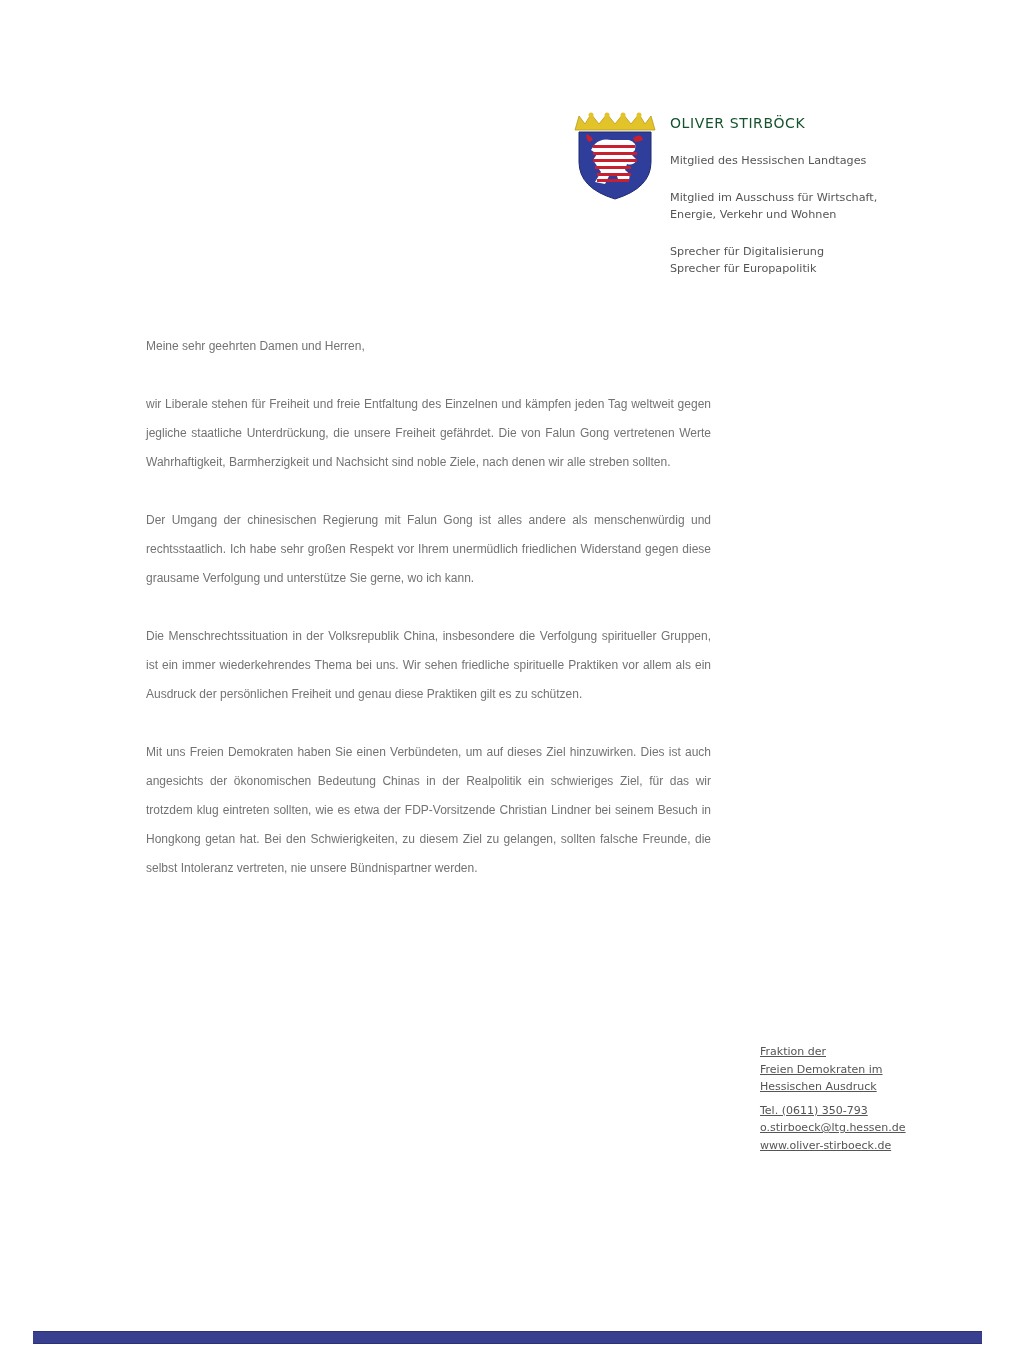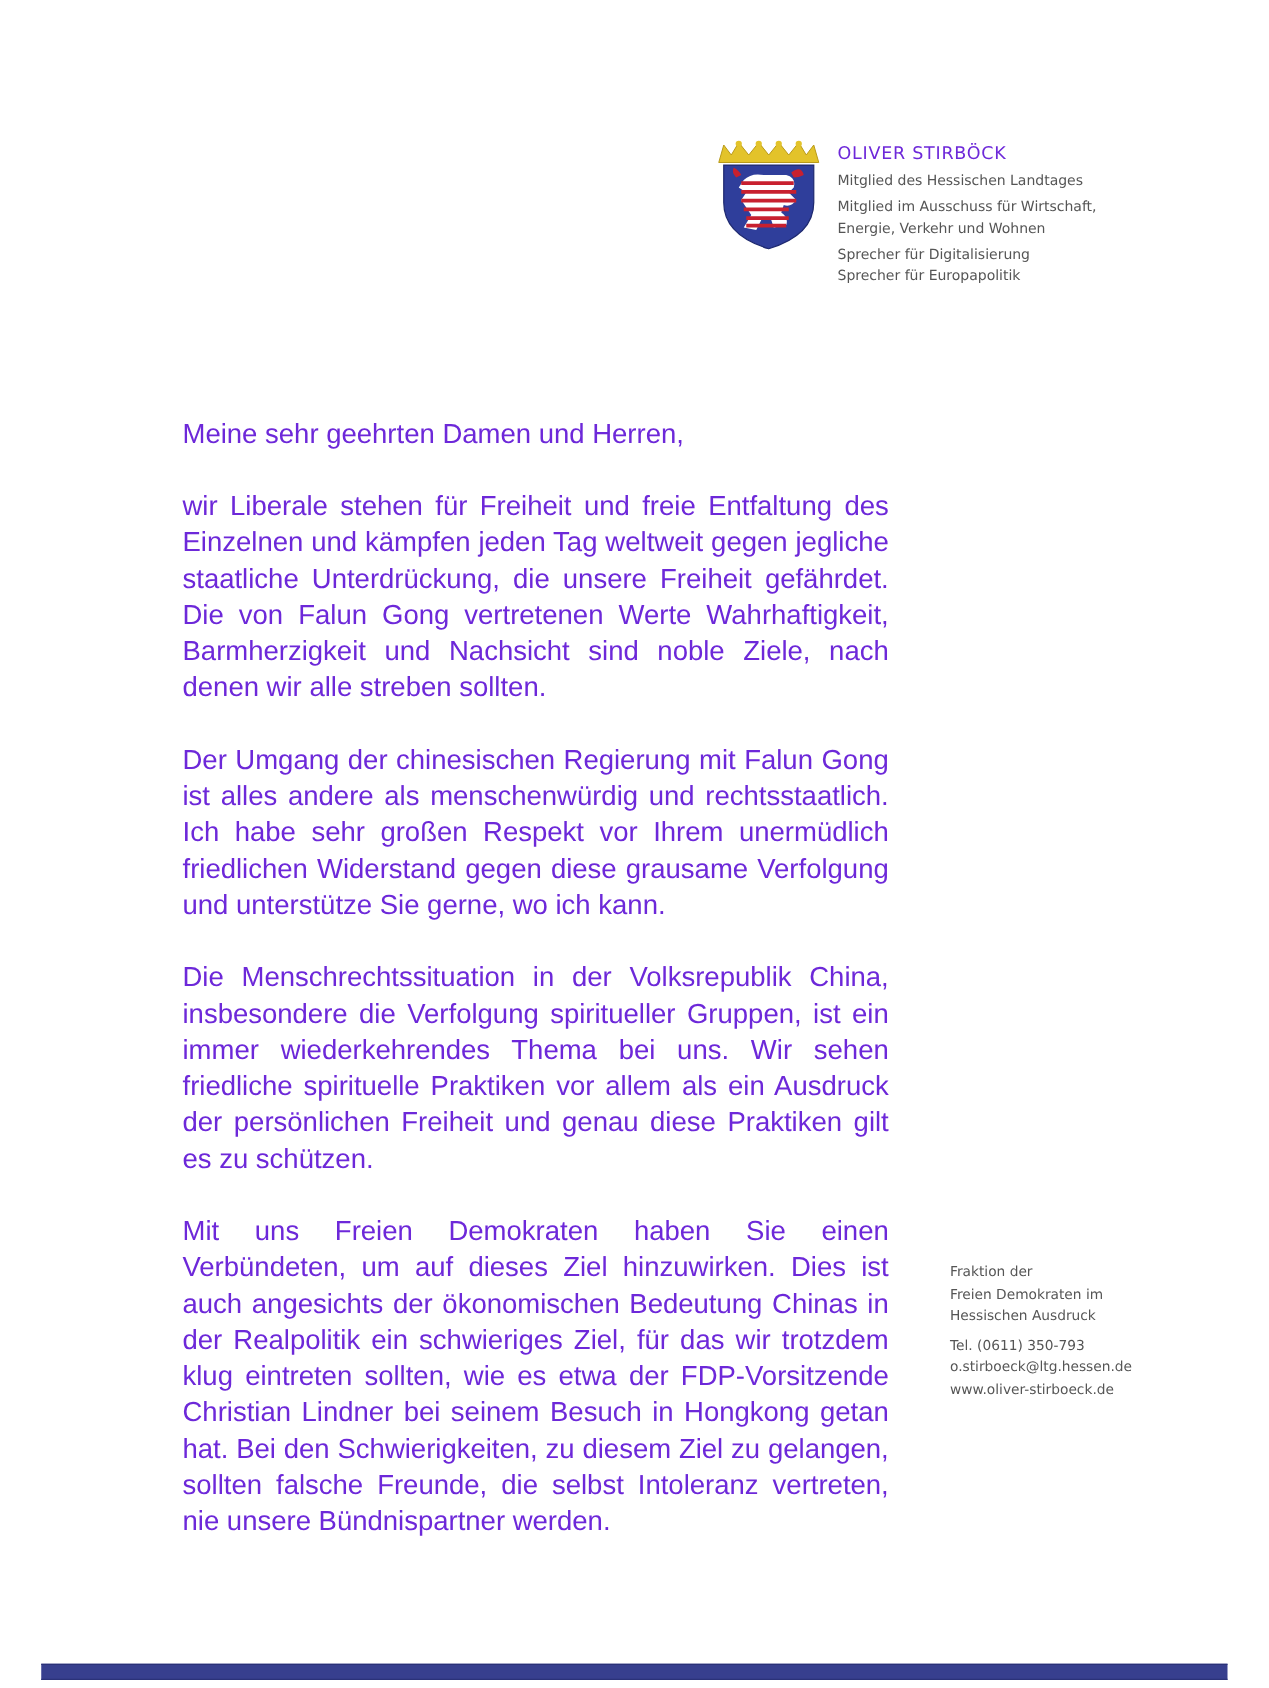--- a/index.html
+++ b/index.html
@@ -1,30 +1,30 @@
 <!DOCTYPE html>
 <html><head>
   <meta charset="utf-8">
   <style>
     html, body { margin: 0; padding: 0; background: #ffffff; }
     body { width: 1015px; height: 1350px; position: relative; overflow: hidden; font-family: "Liberation Sans", sans-serif; color: #1a1a1a; }
 
     .letterhead { position: absolute; left: 571px; top: 110px; width: 340px; height: 150px; }
     .coat { position: absolute; left: 0; top: 0; width: 88px; height: 90px; }
     .lh-text { position: absolute; left: 99px; top: 0; width: 260px; color: #444; font-family: "DejaVu Sans", sans-serif; }
-    .lh-name { font-size: 14px; letter-spacing: 0.6px; color: #6d28d9; line-height: 18px; margin-top: 4px; }
+    .lh-name { font-size: 14px; letter-spacing: 0.6px; color: #14532d; line-height: 18px; margin-top: 4px; }
     .lh-line { font-size: 11.2px; line-height: 17px; color: #555; }
-    .lh-group { margin-top: 4px; }
+    .lh-group { margin-top: 20px; }
 
-    .letter { position: absolute; left: 146px; top: 332px; width: 565px; font-family: "Liberation Sans", sans-serif; font-size: 22px; line-height: 29px; color: #6d28d9; }
+    .letter { position: absolute; left: 146px; top: 332px; width: 565px; font-family: "Liberation Sans", sans-serif; font-size: 12px; line-height: 29px; color: #737373; }
     .letter p { margin: 0; text-align: justify; }
     .salutation { margin-bottom: 29px !important; text-align: left !important; }
     .para { margin-bottom: 29px !important; }
 
-    .sidebar { position: absolute; left: 760px; top: 1009px; width: 200px; font-family: "DejaVu Sans", sans-serif; color: #555; font-size: 11px; line-height: 17.5px; }
+    .sidebar { position: absolute; left: 760px; top: 1043px; width: 200px; font-family: "DejaVu Sans", sans-serif; color: #555; font-size: 11px; line-height: 17.5px; text-decoration: underline; }
     .sb-group { margin-bottom: 6px; }
 
     .footer-bar { position: absolute; left: 33px; top: 1331px; width: 949px; height: 13px; background: #373f8e; border-top: 1px solid #2b3278; border-bottom: 1px solid #2b3278; box-sizing: border-box; }
   </style>
 </head>
 <body>
 
 <div class="letterhead">
   <svg class="coat" viewBox="0 0 88 90">
 

